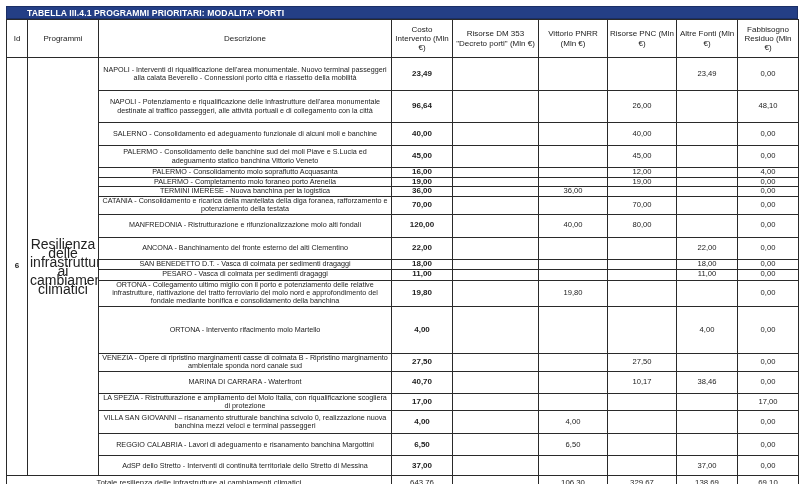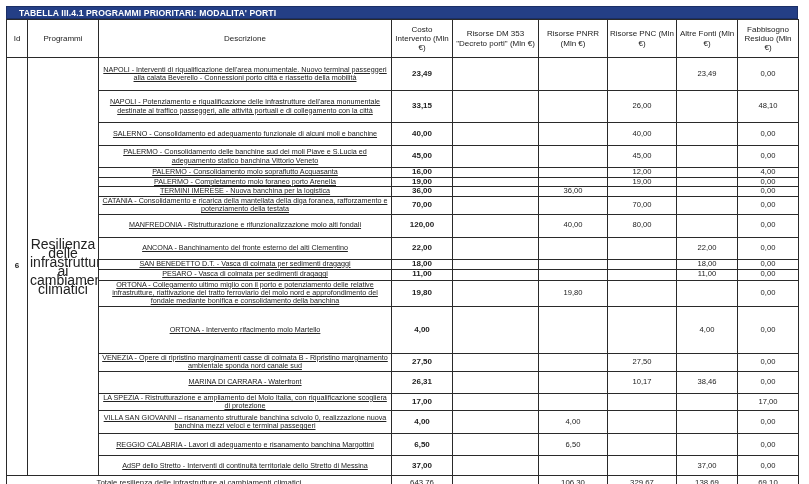--- a/index.html
+++ b/index.html
@@ -1,26 +1,26 @@
 <!DOCTYPE html>
 <html><head>
 <meta charset="utf-8">
 <style>
   html, body { margin: 0; padding: 0; background: #ffffff; }
   body { width: 809px; height: 484px; position: relative; overflow: hidden;
          font-family: "Liberation Sans", "DejaVu Sans", sans-serif; color: #222; }
   .wrap { position: absolute; left: 6px; top: 6px; width: 792px; }
   .title-bar { height: 13px; background: #243f86; color: #fff; font-weight: bold;
-               font-size: 8.6px; line-height: 13px; padding-left: 12px; letter-spacing: 0.1px;
+               font-size: 8.6px; line-height: 13px; padding-left: 20px; letter-spacing: 0.1px;
                border: 1px solid #1b2f66; box-sizing: border-box; }
   table { border-collapse: collapse; width: 792px; table-layout: fixed; }
   th, td { border: 1px solid #2a2a2a; padding: 0 2px; font-size: 7.4px; line-height: 8.6px;
            text-align: center; vertical-align: middle; overflow: hidden; }
   th { font-weight: normal; font-size: 8px; line-height: 9.2px; height: 37px; }
-  td.desc { font-size: 7.2px; line-height: 8.4px; text-decoration: underline; }
+  td.desc { font-size: 7.2px; line-height: 8.4px; }
   td.cost { font-weight: bold; font-size: 8px; }
   td.num { font-size: 7.6px; }
   td.id { font-weight: bold; font-size: 8px; }
   td.prog { font-weight: normal; font-size: 14px; line-height: 9px; }
   tr.total td { font-size: 7.8px; height: 13px; border-top: 1.5px solid #2a2a2a; }
   tr.total td.cost { font-weight: normal; }
   .outer { border: 1.5px solid #2a2a2a; }
 </style>
 </head>
 <body>
@@ -39,41 +39,41 @@
         <col style="width:61px">
         <col style="width:61px">
     </colgroup>
     <thead>
       <tr>
         <th>Id</th>
         <th>Programmi</th>
         <th>Descrizione</th>
         <th>Costo Intervento (Mln €)</th>
         <th>Risorse DM 353 "Decreto porti" (Mln €)</th>
-        <th>Risorse PNRR (Mln €)</th>
+        <th>Vittorio PNRR (Mln €)</th>
         <th>Risorse PNC (Mln €)</th>
         <th>Altre Fonti (Mln €)</th>
         <th>Fabbisogno Residuo (Mln €)</th>
       </tr>
     </thead>
     <tbody id="tbody">
         <tr style="height: 33px;">
           <td class="id" rowspan="20">6</td>
           <td class="prog" rowspan="20">Resilienza delle infrastrutture ai cambiamenti climatici</td>
           <td class="desc">NAPOLI - Interventi di riqualificazione dell'area monumentale. Nuovo terminal passeggeri alla calata Beverello - Connessioni porto città e riassetto della mobilità</td>
           <td class="cost">23,49</td>
           <td class="num"></td>
           <td class="num"></td>
           <td class="num"></td>
           <td class="num">23,49</td>
           <td class="num">0,00</td>
         </tr>
         <tr style="height: 32px;">
           <td class="desc">NAPOLI - Potenziamento e riqualificazione delle infrastrutture dell'area monumentale destinate al traffico passeggeri, alle attività portuali e di collegamento con la città</td>
-          <td class="cost">33,15</td>
+          <td class="cost">96,64</td>
           <td class="num"></td>
           <td class="num"></td>
           <td class="num">26,00</td>
           <td class="num"></td>
           <td class="num">48,10</td>
         </tr>
         <tr style="height: 23px;">
           <td class="desc">SALERNO - Consolidamento ed adeguamento funzionale di alcuni moli e banchine</td>
           <td class="cost">40,00</td>
           <td class="num"></td>
@@ -185,21 +185,21 @@
           <td class="desc">VENEZIA - Opere di ripristino marginamenti casse di colmata B - Ripristino marginamento ambientale sponda nord canale sud</td>
           <td class="cost">27,50</td>
           <td class="num"></td>
           <td class="num"></td>
           <td class="num">27,50</td>
           <td class="num"></td>
           <td class="num">0,00</td>
         </tr>
         <tr style="height: 22px;">
           <td class="desc">MARINA DI CARRARA - Waterfront</td>
-          <td class="cost">26,31</td>
+          <td class="cost">40,70</td>
           <td class="num"></td>
           <td class="num"></td>
           <td class="num">10,17</td>
           <td class="num">38,46</td>
           <td class="num">0,00</td>
         </tr>
         <tr style="height: 11px;">
           <td class="desc">LA SPEZIA - Ristrutturazione e ampliamento del Molo Italia, con riqualificazione scogliera di protezione</td>
           <td class="cost">17,00</td>
           <td class="num"></td>

